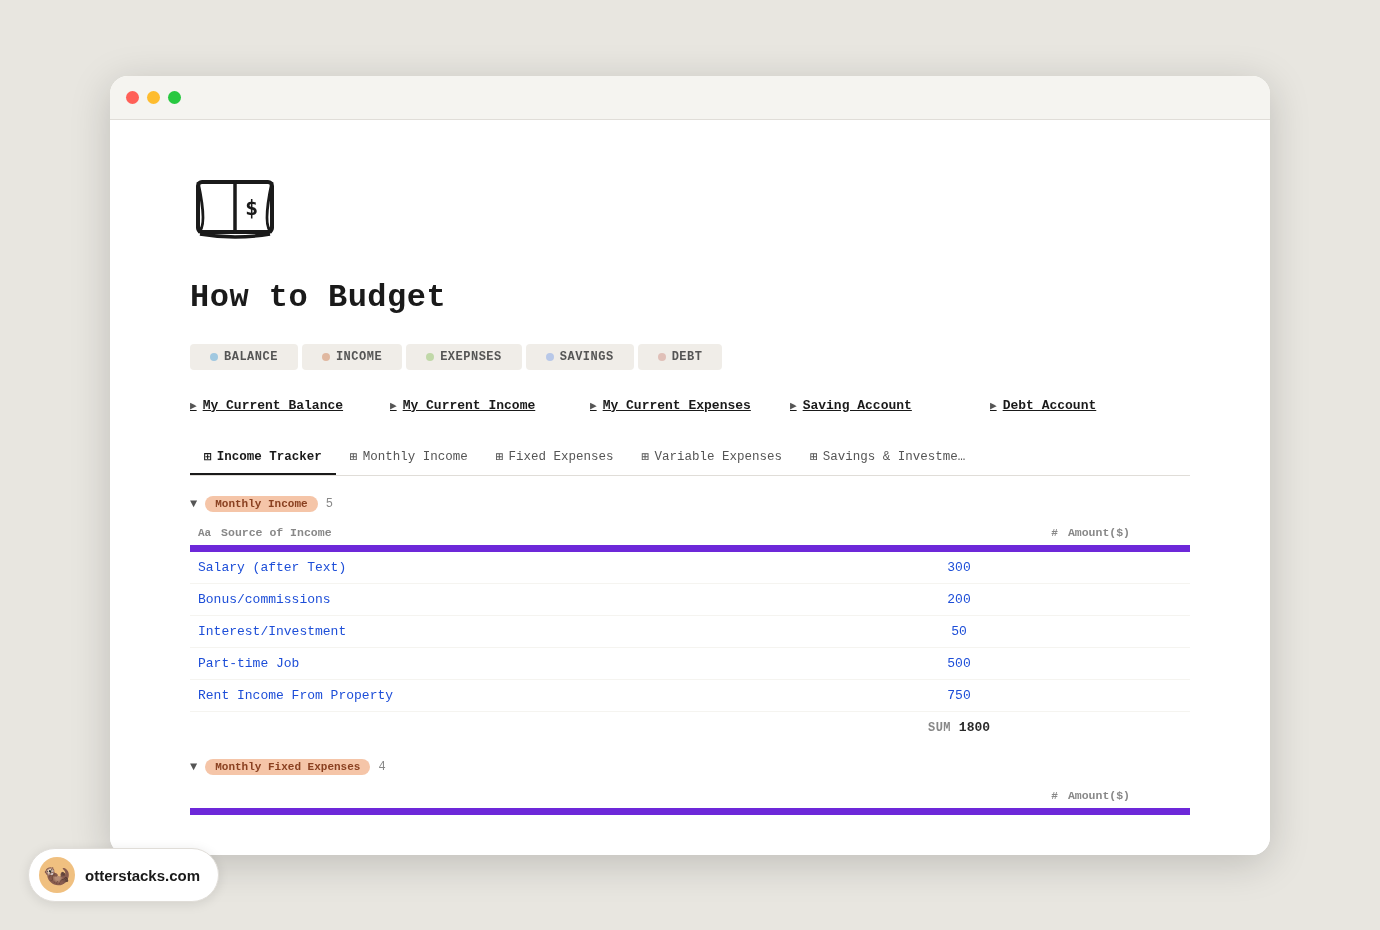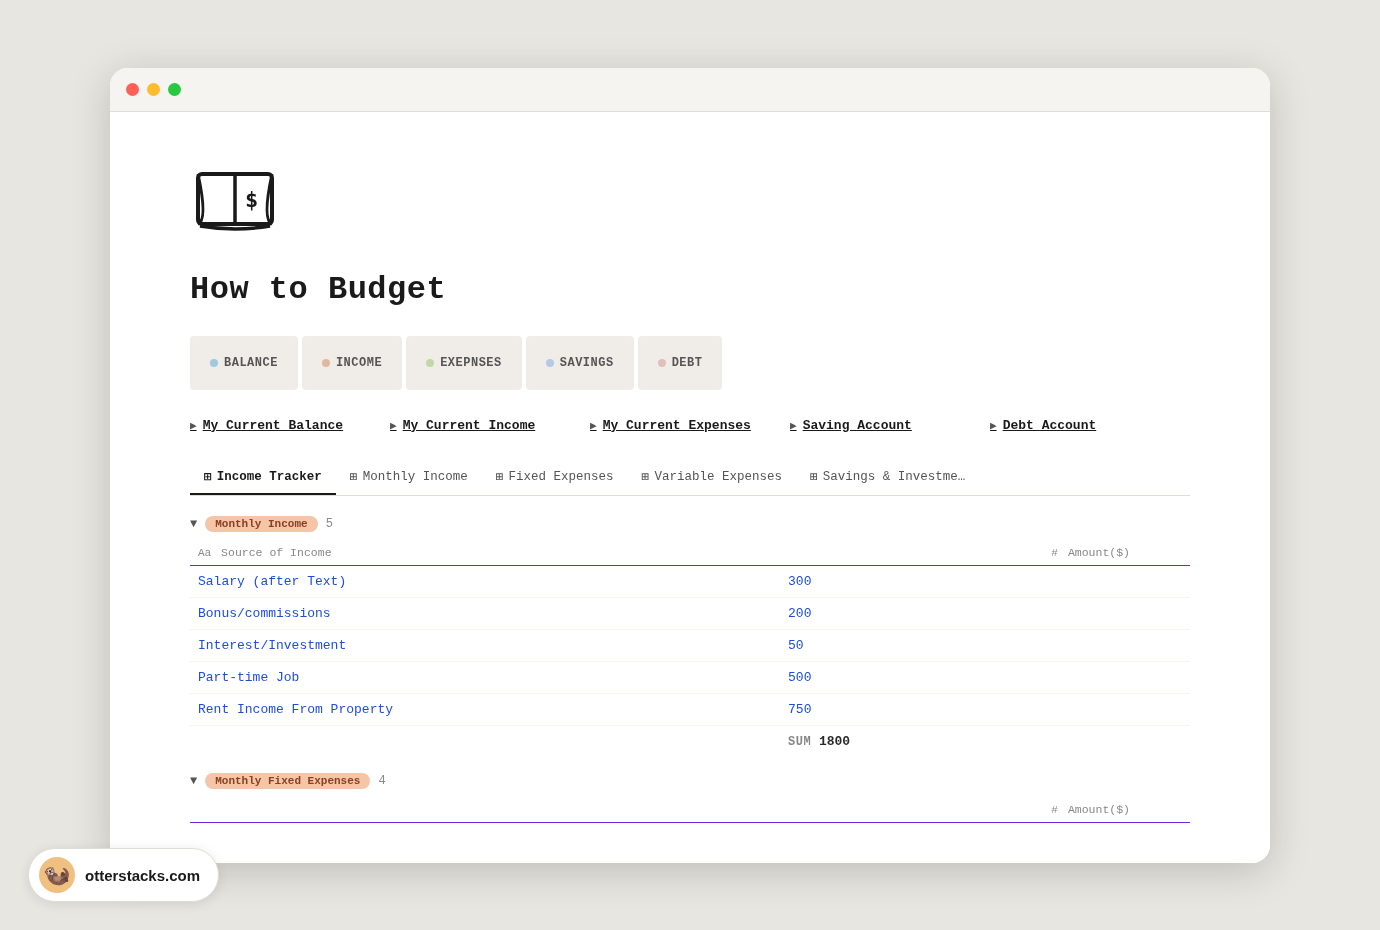--- a/index.html
+++ b/index.html
@@ -71,21 +71,21 @@
     .nav-tabs {
       display: flex;
       gap: 0;
       margin-bottom: 28px;
     }
 
     .nav-tab {
       display: flex;
       align-items: center;
       gap: 6px;
-      padding: 20px 20px;
+      padding: 6px 20px;
       background: #f0ede8;
       border: none;
       cursor: pointer;
       font-family: 'Courier New', Courier, monospace;
       font-size: 12px;
       font-weight: 600;
       color: #555;
       letter-spacing: 0.5px;
       margin-right: 4px;
       border-radius: 4px;
@@ -197,38 +197,38 @@
       border-collapse: collapse;
       font-family: 'Courier New', Courier, monospace;
       font-size: 13px;
     }
 
     .data-table th {
       text-align: left;
       padding: 6px 8px;
       color: #888;
       font-size: 11.5px;
-      font-weight: 400;
-      border-bottom: 1px solid #6d28d9;
+      font-weight: 700;
+      border-bottom: 7px solid #6d28d9;
     }
 
     .data-table th.amount-col {
       text-align: right;
       padding-right: 60px;
     }
 
     .data-table td {
       padding: 8px 8px;
       color: #1d4ed8;
       border-bottom: 1px solid #f5f4f0;
       font-size: 13px;
     }
 
     .data-table td.amount-cell {
-      text-align: left;
+      text-align: center;
       padding-right: 60px;
     }
 
     .data-table .sum-row td {
       border-top: 1px solid #e0ddd8;
       border-bottom: none;
       font-weight: 700;
       color: #2a2a2a;
     }
 

